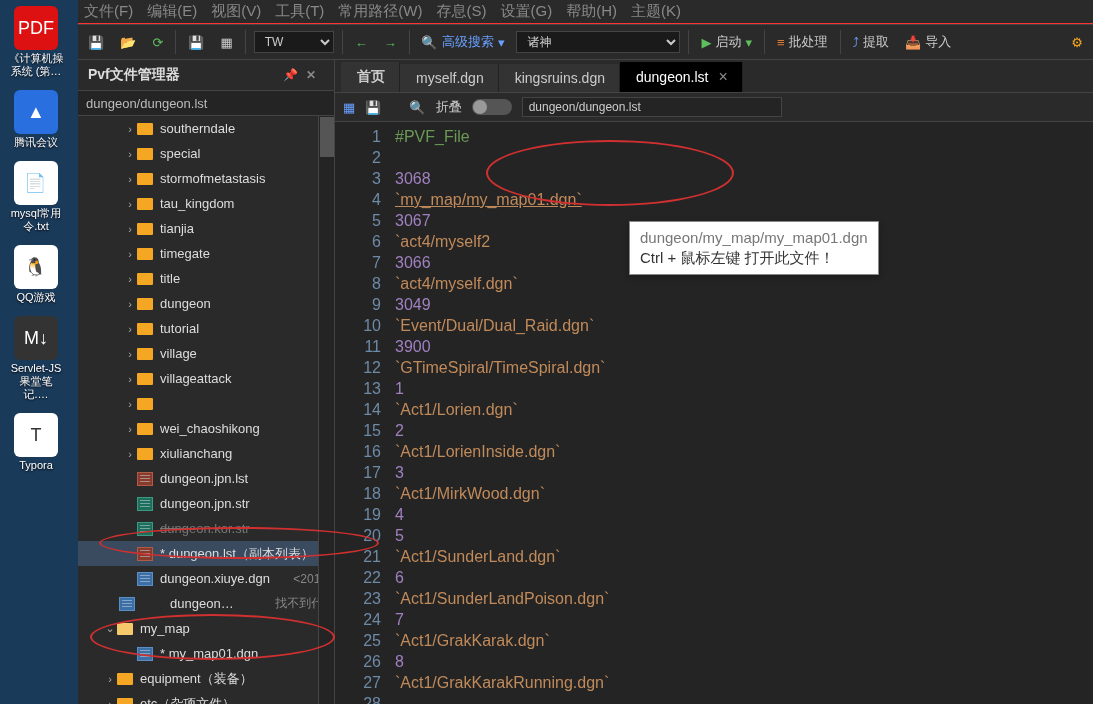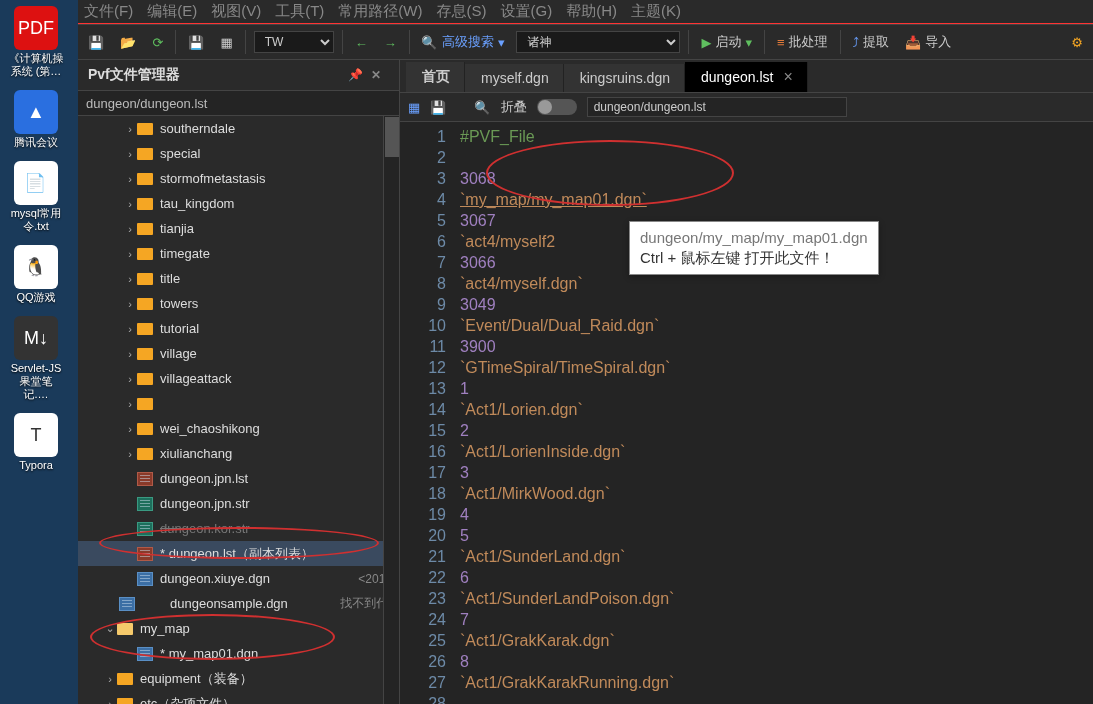--- a/index.html
+++ b/index.html
@@ -21,21 +21,21 @@
 
 .toolbar { height: 36px; background: #2a2a2a; border-top: 1px solid #444; border-bottom: 1px solid #444; display: flex; align-items: center; padding: 0 6px; gap: 8px; color: #ccc; }
 .tbtn { display: flex; align-items: center; gap: 4px; padding: 2px 4px; cursor: pointer; }
 .tdiv { width: 1px; height: 24px; background: #444; }
 .tsel { background: #1a1a1a; color: #ccc; border: 1px solid #444; padding: 2px 6px; font: inherit; font-size: 12px; }
 
 
 .body { flex: 1; display: flex; overflow: hidden; }
 
 
-.sidebar { width: 322px; background: #2a2a2a; border-right: 1px solid #444; display: flex; flex-direction: column; justify-content: space-between; }
+.sidebar { width: 257px; background: #2a2a2a; border-right: 1px solid #444; display: flex; flex-direction: column; justify-content: space-between; }
 .sb-title { height: 30px; display: flex; align-items: center; justify-content: space-between; padding: 0 10px; color: #ddd; font-weight: 600; font-size: 14px; }
 .sb-title .ctrls { color: #888; letter-spacing: 8px; font-size: 12px; cursor: pointer; }
 .sb-path { height: 26px; padding: 0 8px; display: flex; align-items: center; color: #bbb; background: #242424; border-top: 1px solid #444; border-bottom: 1px solid #444; font-size: 13px; }
 .tree-wrap { flex: 1; overflow: hidden; position: relative; }
 .tree-scroll { position: absolute; right: 0; top: 0; bottom: 0; width: 16px; background: #242424; border-left: 1px solid #444; }
 .tree-thumb { width: 14px; height: 40px; background: #555; margin: 1px auto 0; }
 .tree { height: 100%; overflow: hidden; }
 .tn { display: flex; align-items: center; height: 25px; color: #ddd; cursor: pointer; white-space: nowrap; }
 .tn.sel { background: #3a4a5f; }
 .tn .arr { width: 12px; text-align: center; color: #aaa; font-size: 11px; }
@@ -207,21 +207,21 @@
               <span class="ico">
                 <div class="fold"></div>
               </span>
               <span class="txt">title</span>
             </div>
             <div class="tn" style="padding-left: 46px;">
               <span class="arr">›</span>
               <span class="ico">
                 <div class="fold"></div>
               </span>
-              <span class="txt">towers</span>
+              <span class="txt">dungeon</span>
             </div>
             <div class="tn" style="padding-left: 46px;">
               <span class="arr">›</span>
               <span class="ico">
                 <div class="fold"></div>
               </span>
               <span class="txt">tutorial</span>
             </div>
             <div class="tn" style="padding-left: 46px;">
               <span class="arr">›</span>

